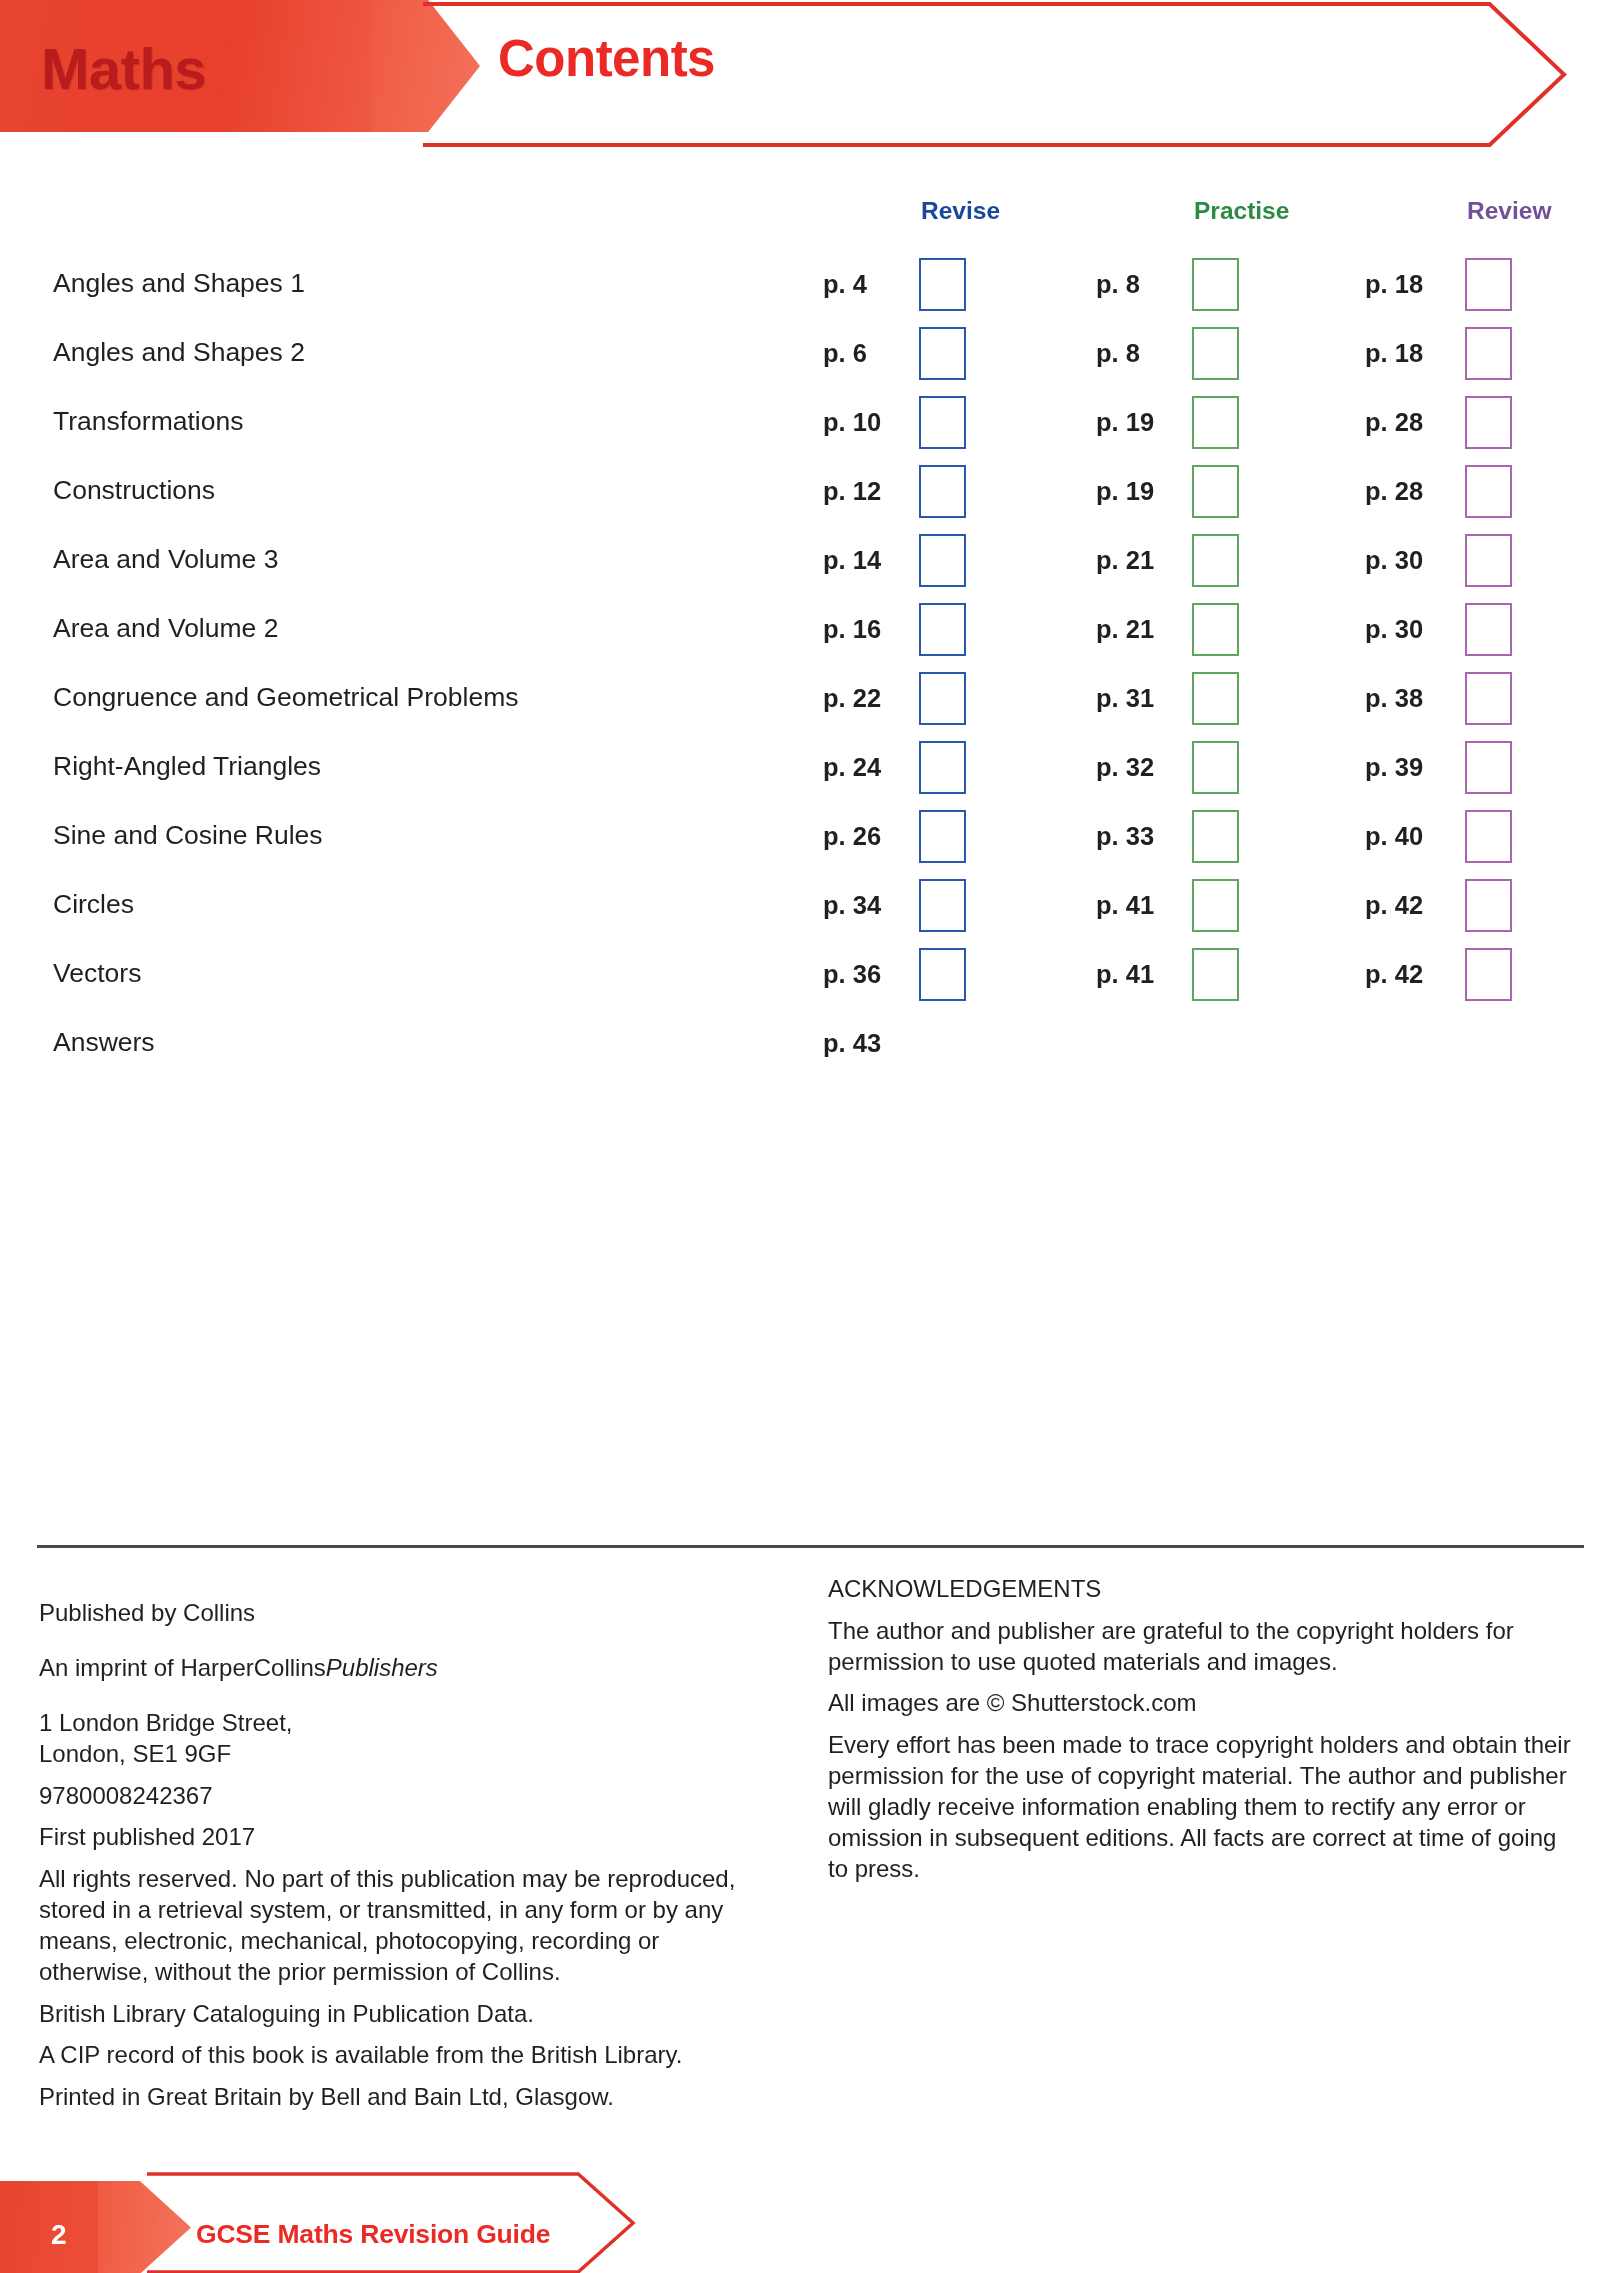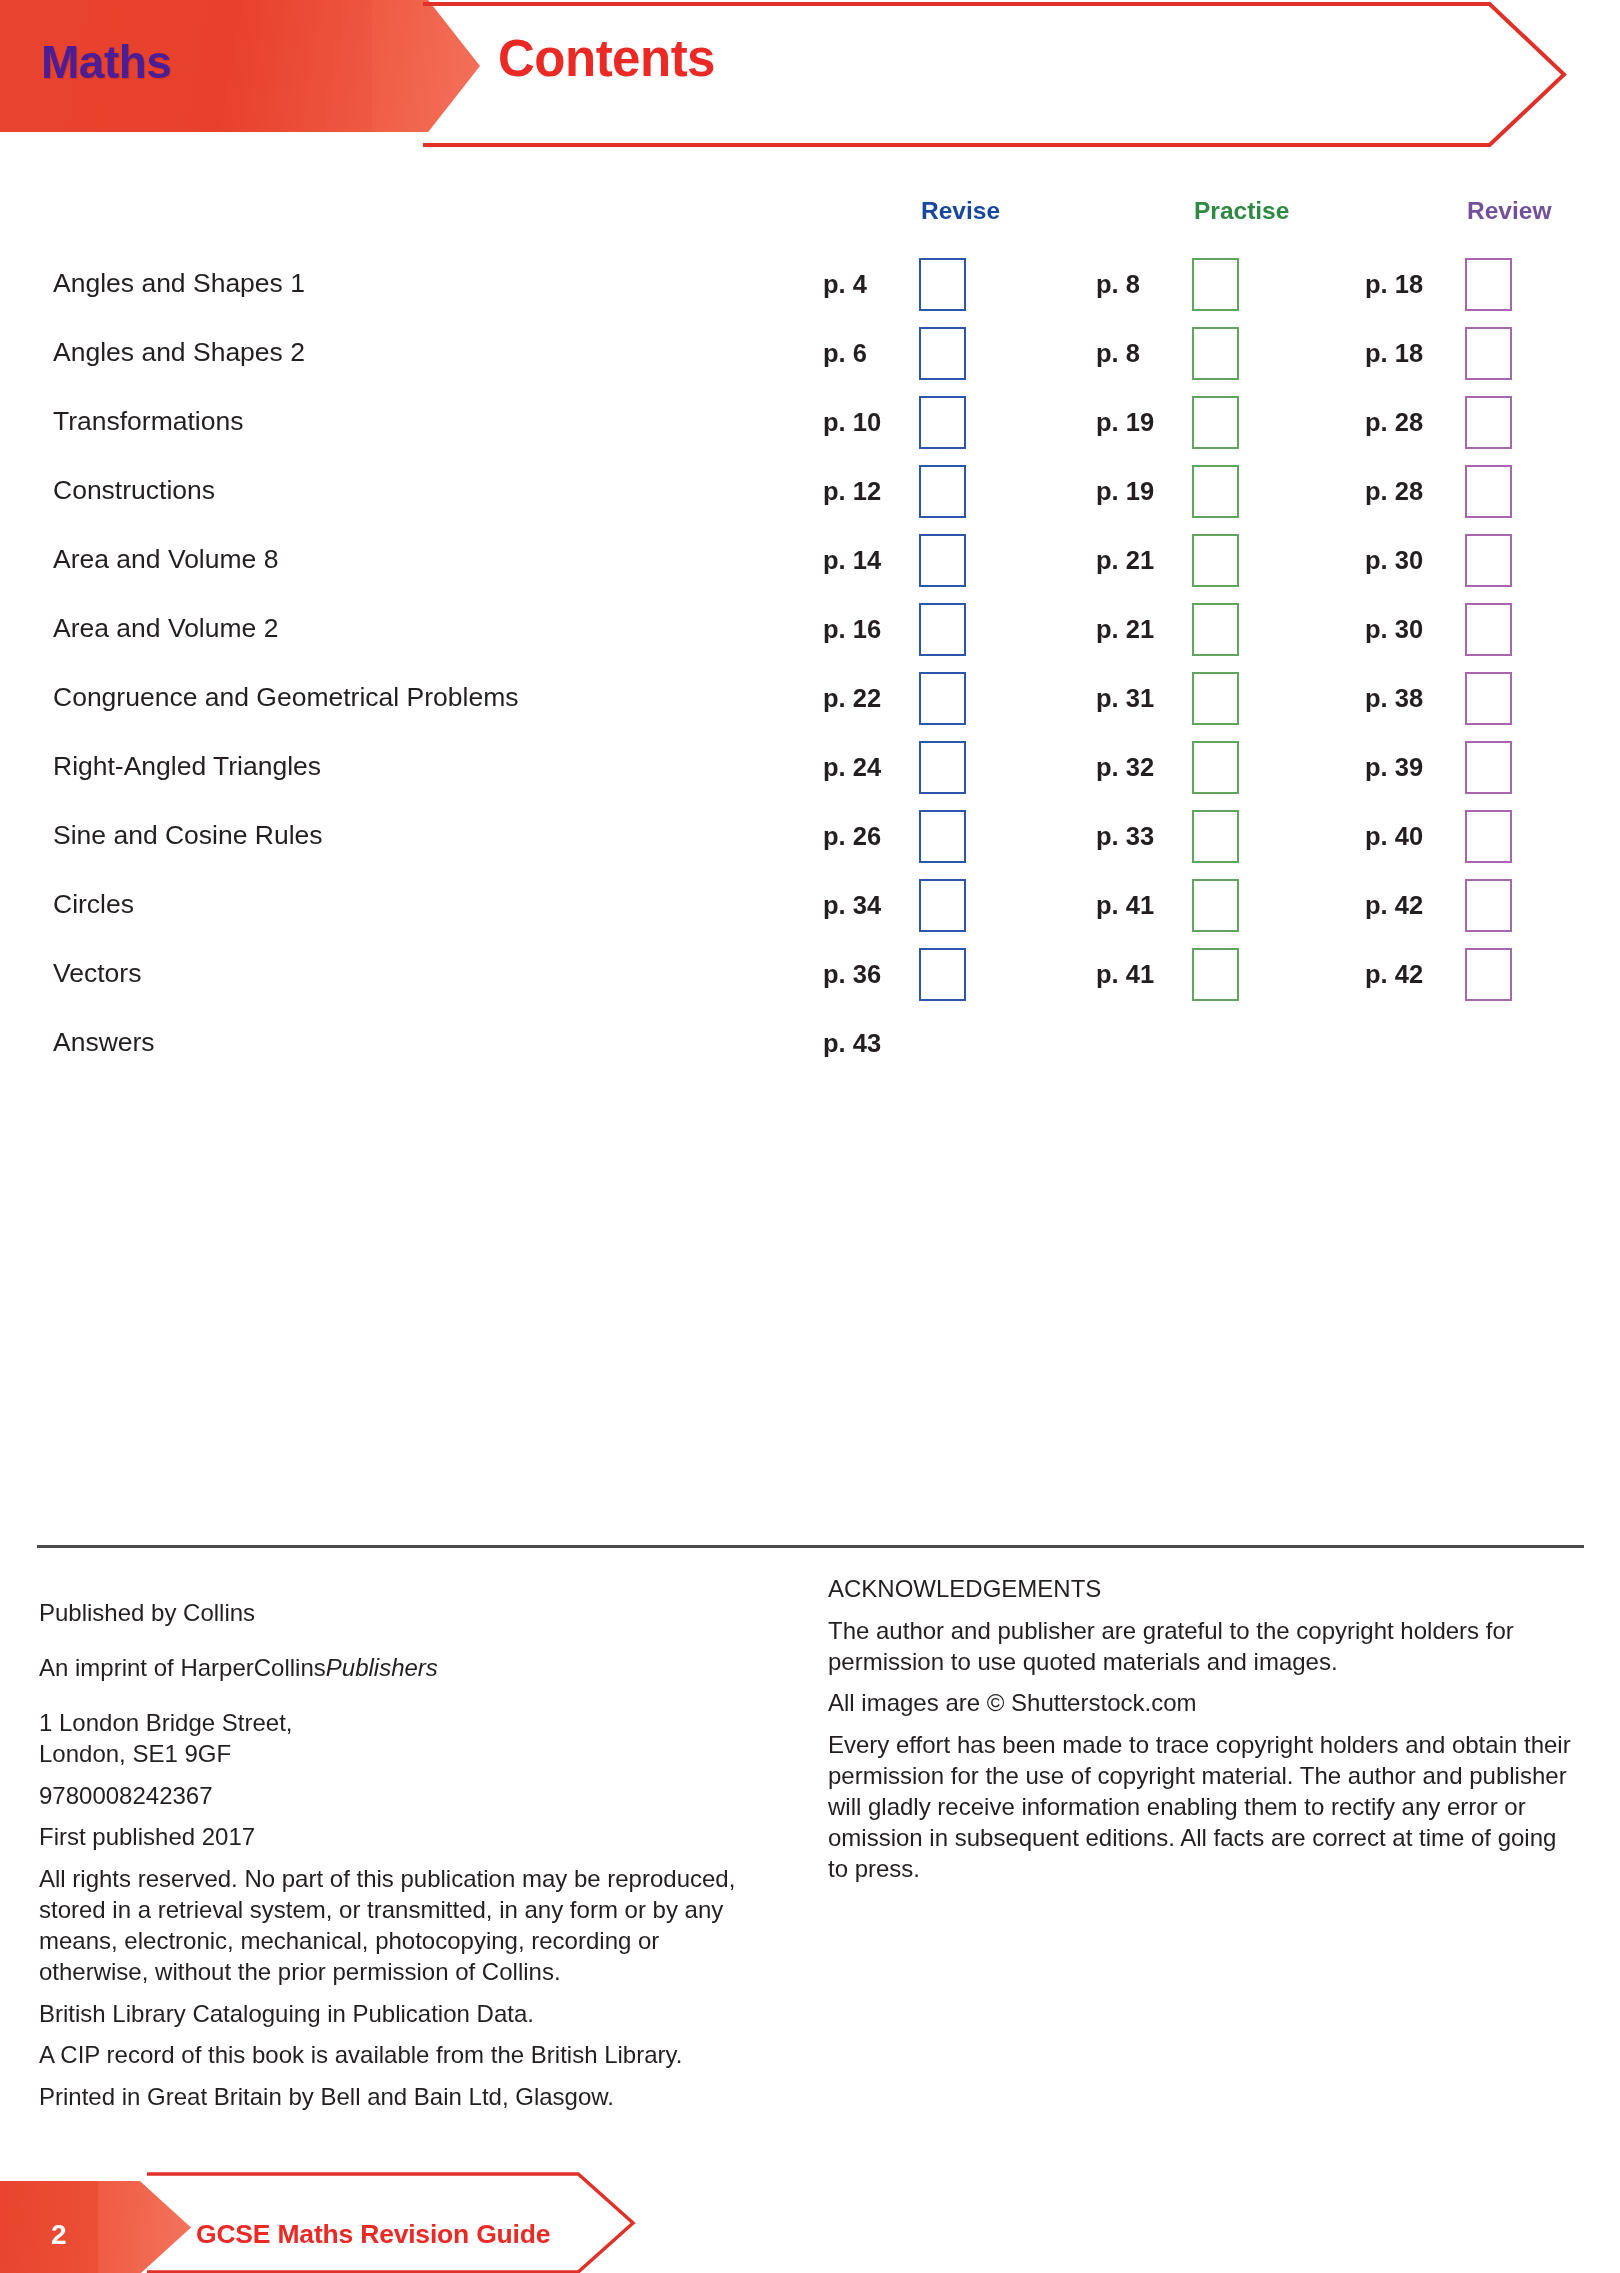--- a/index.html
+++ b/index.html
@@ -35,23 +35,23 @@
     top: 0; left: 372px;
     width: 108px;
     height: 132px;
     background: linear-gradient(100deg, #ef5a42 0%, #f4715b 100%);
     clip-path: polygon(0 0, 52% 0, 100% 50%, 52% 100%, 0 100%);
   }
   .header-subject {
     position: absolute;
     top: 35px;
     left: 41px;
-    font-size: 46px;
-    font-weight: bold;
-    color: #4c1d95;
+    font-size: 58px;
+    font-weight: bold;
+    color: #b91c1c;
     letter-spacing: -0.5px;
     text-shadow: 1px 1px 1px rgba(120,20,10,0.25);
     text-align: center;
   }
   .header-title {
     position: absolute;
     top: 29px;
     left: 498px;
     font-size: 51px;
     font-weight: bold;
@@ -266,21 +266,21 @@
       <div class="row-title">Constructions</div>
       <div class="pnum c1">p. 12</div>
       <div class="chk c1"></div>
       <div class="pnum c2">p. 19</div>
       <div class="chk c2"></div>
       <div class="pnum c3">p. 28</div>
       <div class="chk c3"></div>
     </div>
 
     <div class="row">
-      <div class="row-title">Area and Volume 8</div>
+      <div class="row-title">Area and Volume 3</div>
       <div class="pnum c1">p. 14</div>
       <div class="chk c1"></div>
       <div class="pnum c2">p. 21</div>
       <div class="chk c2"></div>
       <div class="pnum c3">p. 30</div>
       <div class="chk c3"></div>
     </div>
 
     <div class="row">
       <div class="row-title">Area and Volume 2</div>

